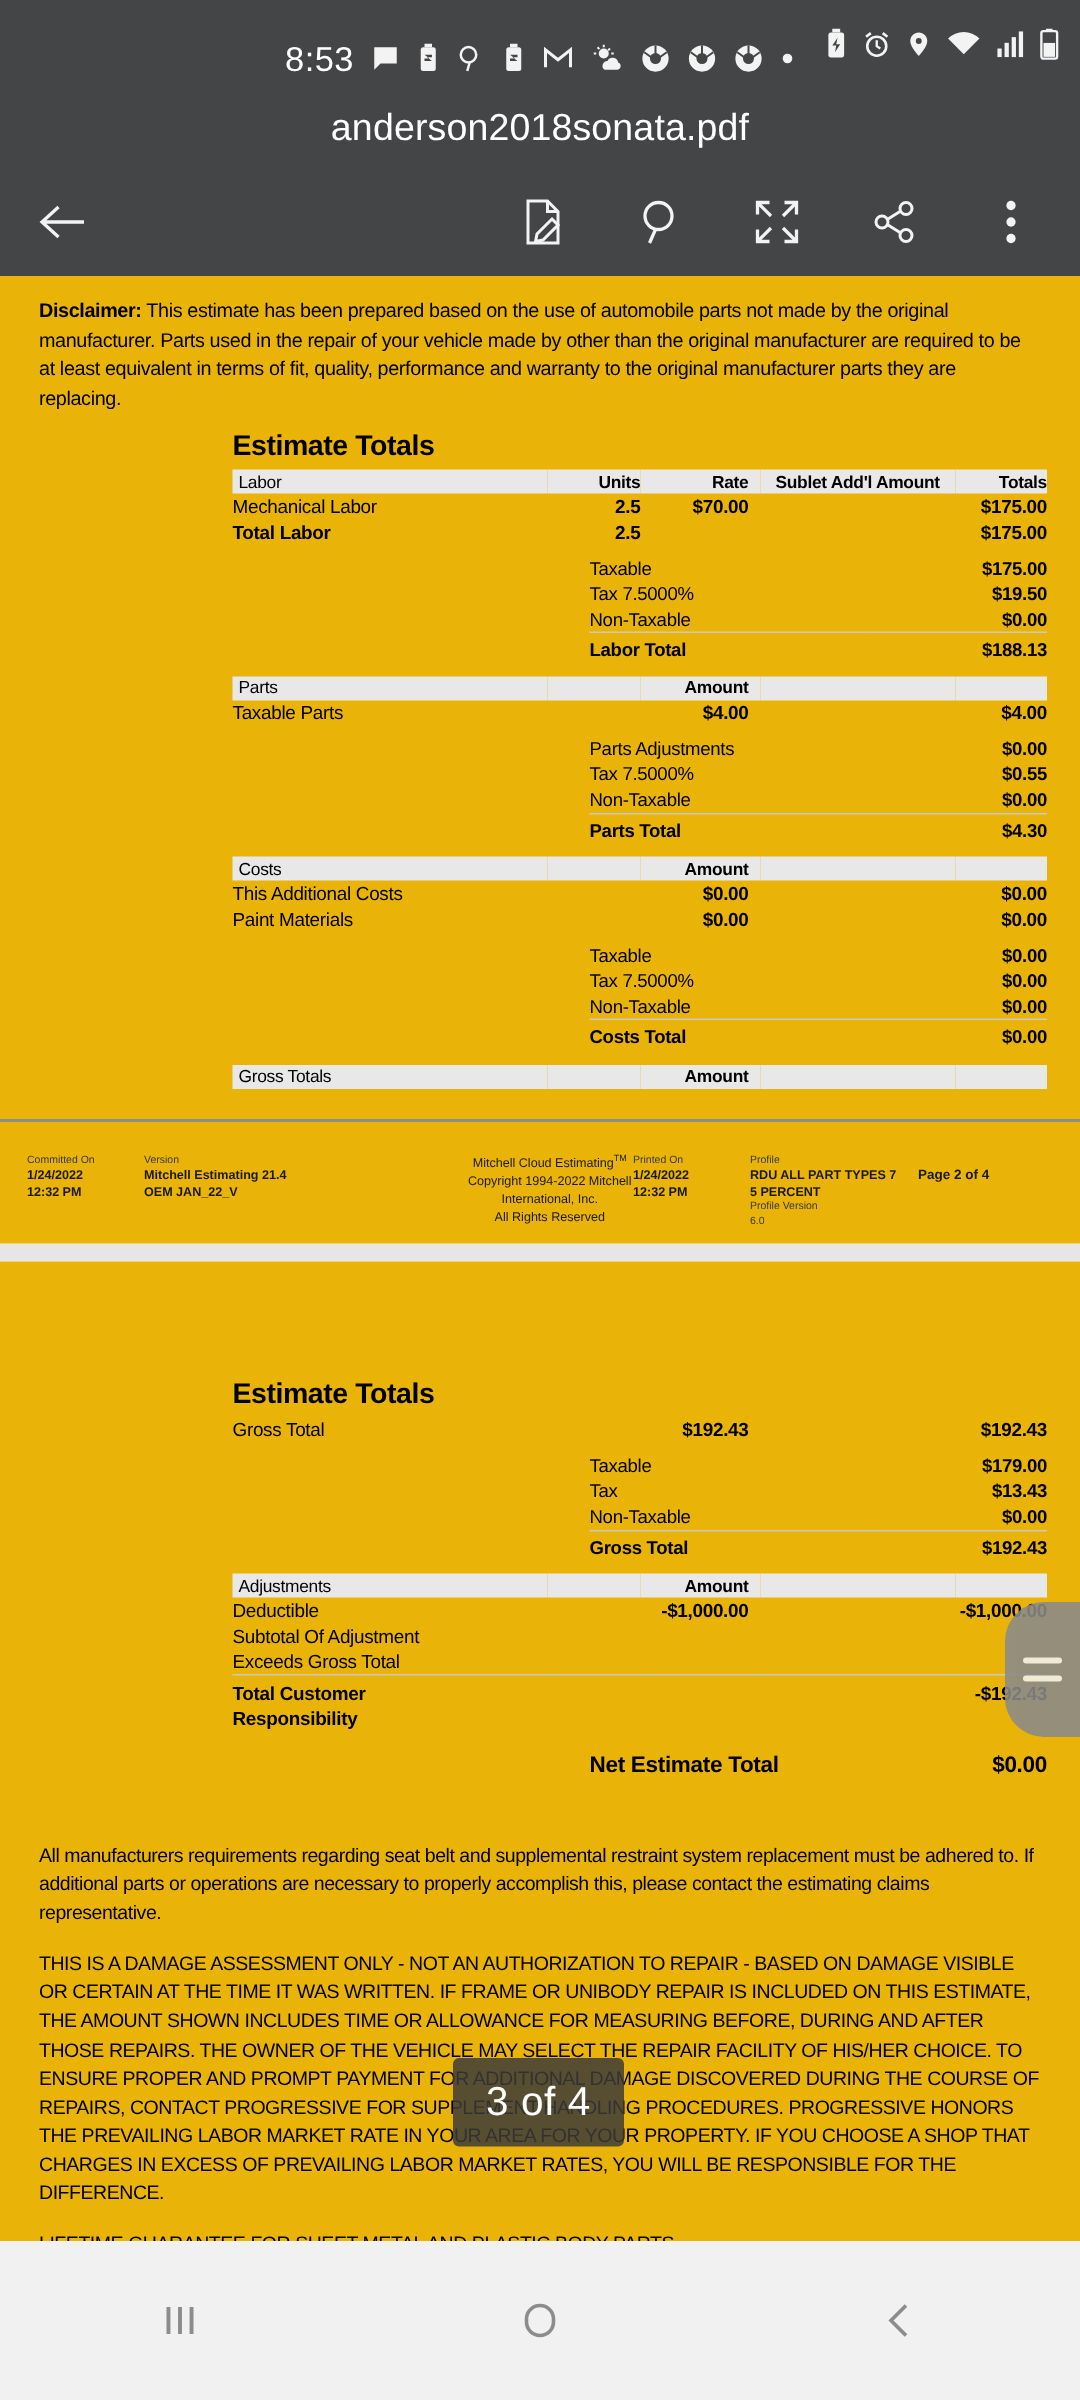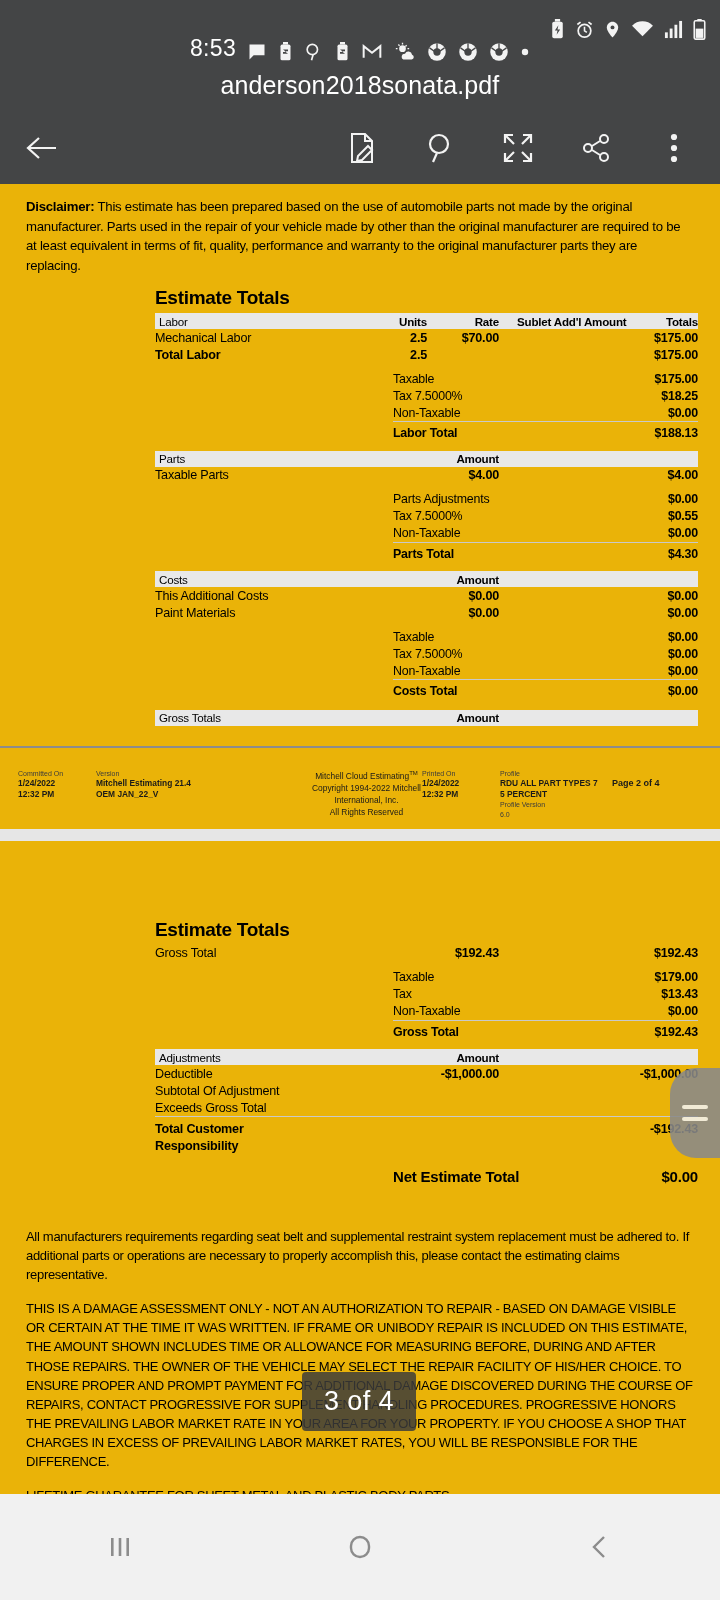--- a/index.html
+++ b/index.html
@@ -10,21 +10,21 @@
     overflow: hidden;
   }
   #app { position: relative; width: 720px; height: 1600px; }
 
   
   .chrome {
     position: absolute; top: 0; left: 0; width: 720px; height: 184px;
     background: #444546;
   }
   .statusbar {
-    height: 62px; display: flex; align-items: flex-end;
+    height: 62px; display: flex; align-items: center;
     justify-content: center; gap: 11px;
     padding: 16px 20px 0 20px; position: relative;
   }
   .sb-time {
     color: #fff; font-size: 23px; letter-spacing: .3px;
     font-family: "Liberation Sans", sans-serif;
   }
   .sb-icons { display: flex; align-items: center; gap: 11px; }
   .sb-right {
     position: absolute; right: 14px; top: 19px;
@@ -313,21 +313,21 @@
         <div class="sub-holder sub-rows">
           <div class="sub-inner">
             <table class="sub">
               <tbody>
                   <tr>
                     <td class="k">Taxable</td>
                     <td class="v bold">$175.00</td>
                   </tr>
               <tr>
                     <td class="k">Tax 7.5000%</td>
-                    <td class="v bold">$18.25</td>
+                    <td class="v bold">$19.50</td>
                   </tr>
               <tr>
                     <td class="k">Non-Taxable</td>
                     <td class="v bold">$0.00</td>
                   </tr>
               <tr class="sub-total-row">
                     <td class="k">Labor Total</td>
                     <td class="v">$188.13</td>
                   </tr>
             </tbody>

